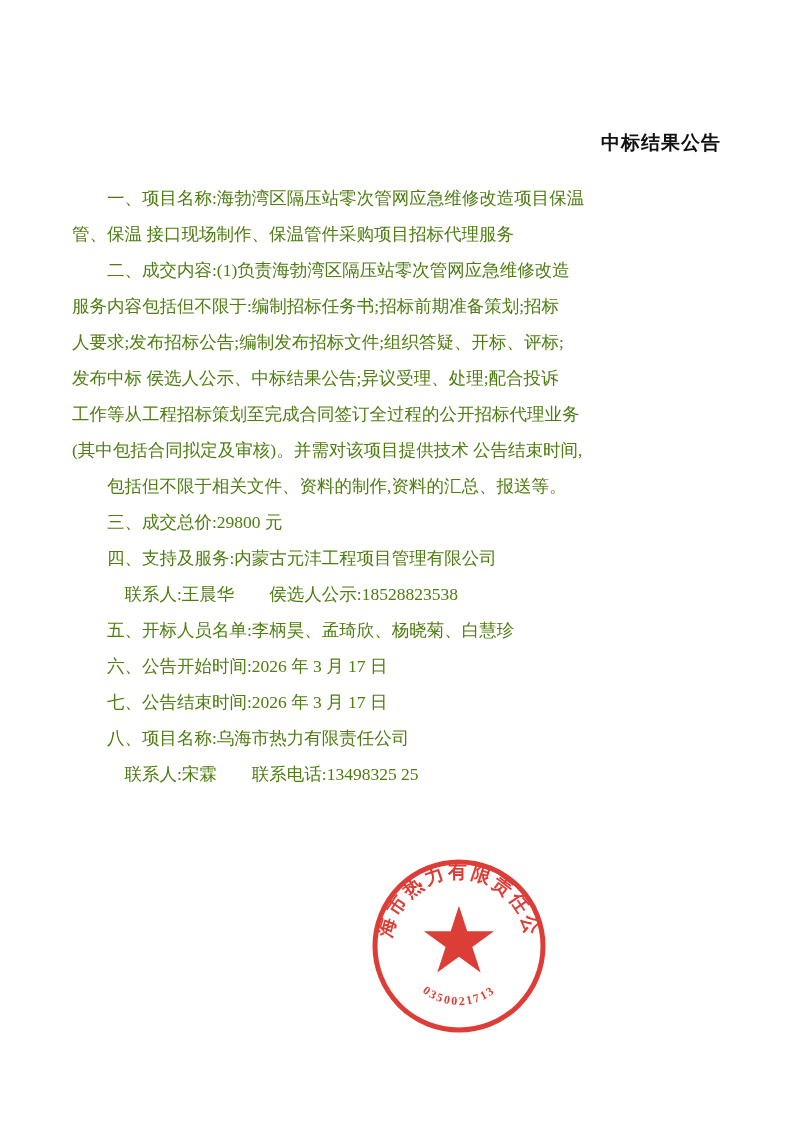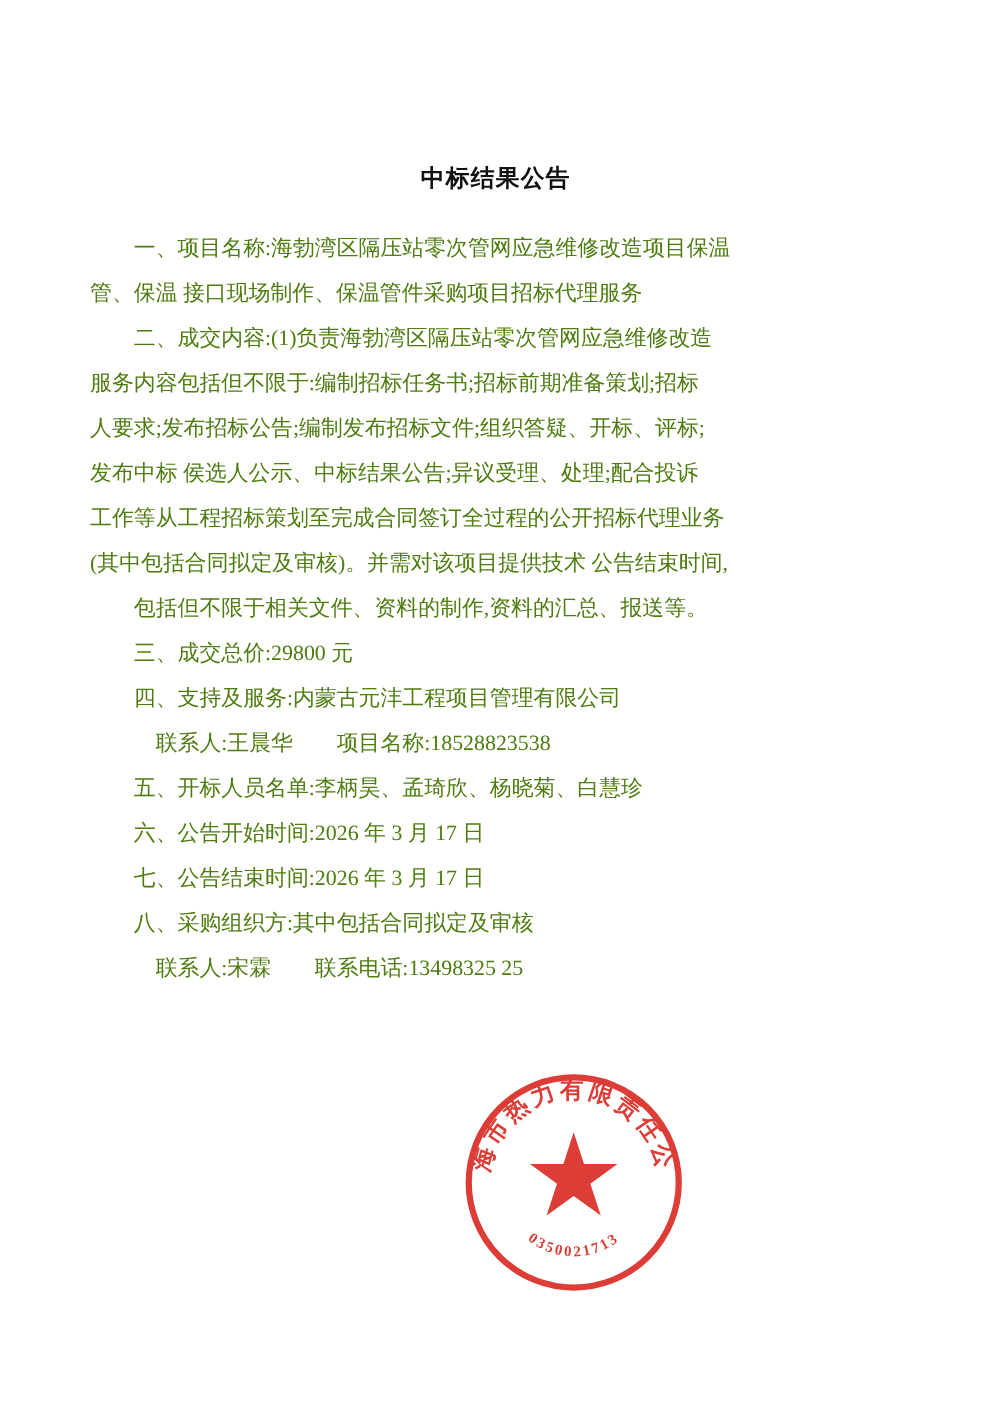--- a/index.html
+++ b/index.html
@@ -16,21 +16,21 @@
     color: #1a1a1a;
   }
   #page {
     position: relative;
     width: 793px;
     height: 1122px;
     box-sizing: border-box;
     padding: 130px 72px 0 72px;
   }
   .doc-title {
-    text-align: center;
+    text-align: right;
     font-size: 19px;
     font-weight: bold;
     letter-spacing: 1px;
     margin: 0 0 24px 0;
     color: #111;
   }
   .para {
     font-size: 17.5px;
     line-height: 36px;
     text-align: justify;
@@ -84,29 +84,29 @@
     <p class="para">发布中标 侯选人公示、中标结果公告;异议受理、处理;配合投诉</p>
     <p class="para">工作等从工程招标策划至完成合同签订全过程的公开招标代理业务</p>
     <p class="para">(其中包括合同拟定及审核)。并需对该项目提供技术 公告结束时间,</p>
     <p class="para indent-2">包括但不限于相关文件、资料的制作,资料的汇总、报送等。</p>
   </div>
 
   <p class="para indent-2">三、成交总价:29800 元</p>
 
   <p class="para indent-2">四、支持及服务:内蒙古元沣工程项目管理有限公司</p>
 
-  <p class="para indent-3">联系人:王晨华        项目名称:18528823538</p>
+  <p class="para indent-3">联系人:王晨华        侯选人公示:18528823538</p>
 
   <p class="para indent-2">五、开标人员名单:李柄昊、孟琦欣、杨晓菊、白慧珍</p>
 
   <p class="para indent-2">六、公告开始时间:2026 年 3 月 17 日</p>
 
   <p class="para indent-2">七、公告结束时间:2026 年 3 月 17 日</p>
 
-  <p class="para indent-2">八、采购组织方:其中包括合同拟定及审核</p>
+  <p class="para indent-2">八、项目名称:乌海市热力有限责任公司</p>
 
   <p class="para indent-3">联系人:宋霖        联系电话:13498325 25</p>
 
   <div id="seal">
     <svg viewBox="0 0 182 182" xmlns="http://www.w3.org/2000/svg">
       <defs>
         <path id="arcPath" d="M 91,168 m -68,0 a 68,68 0 1,1 136,0" transform="rotate(180 91 91)" fill="none"></path>
         <path id="arcPathTop" d="M 23,91 a 68,68 0 0,1 136,0" fill="none"></path>
         <path id="arcBottom" d="M 32,91 a 59,59 0 0,0 118,0" fill="none"></path>
       </defs>

